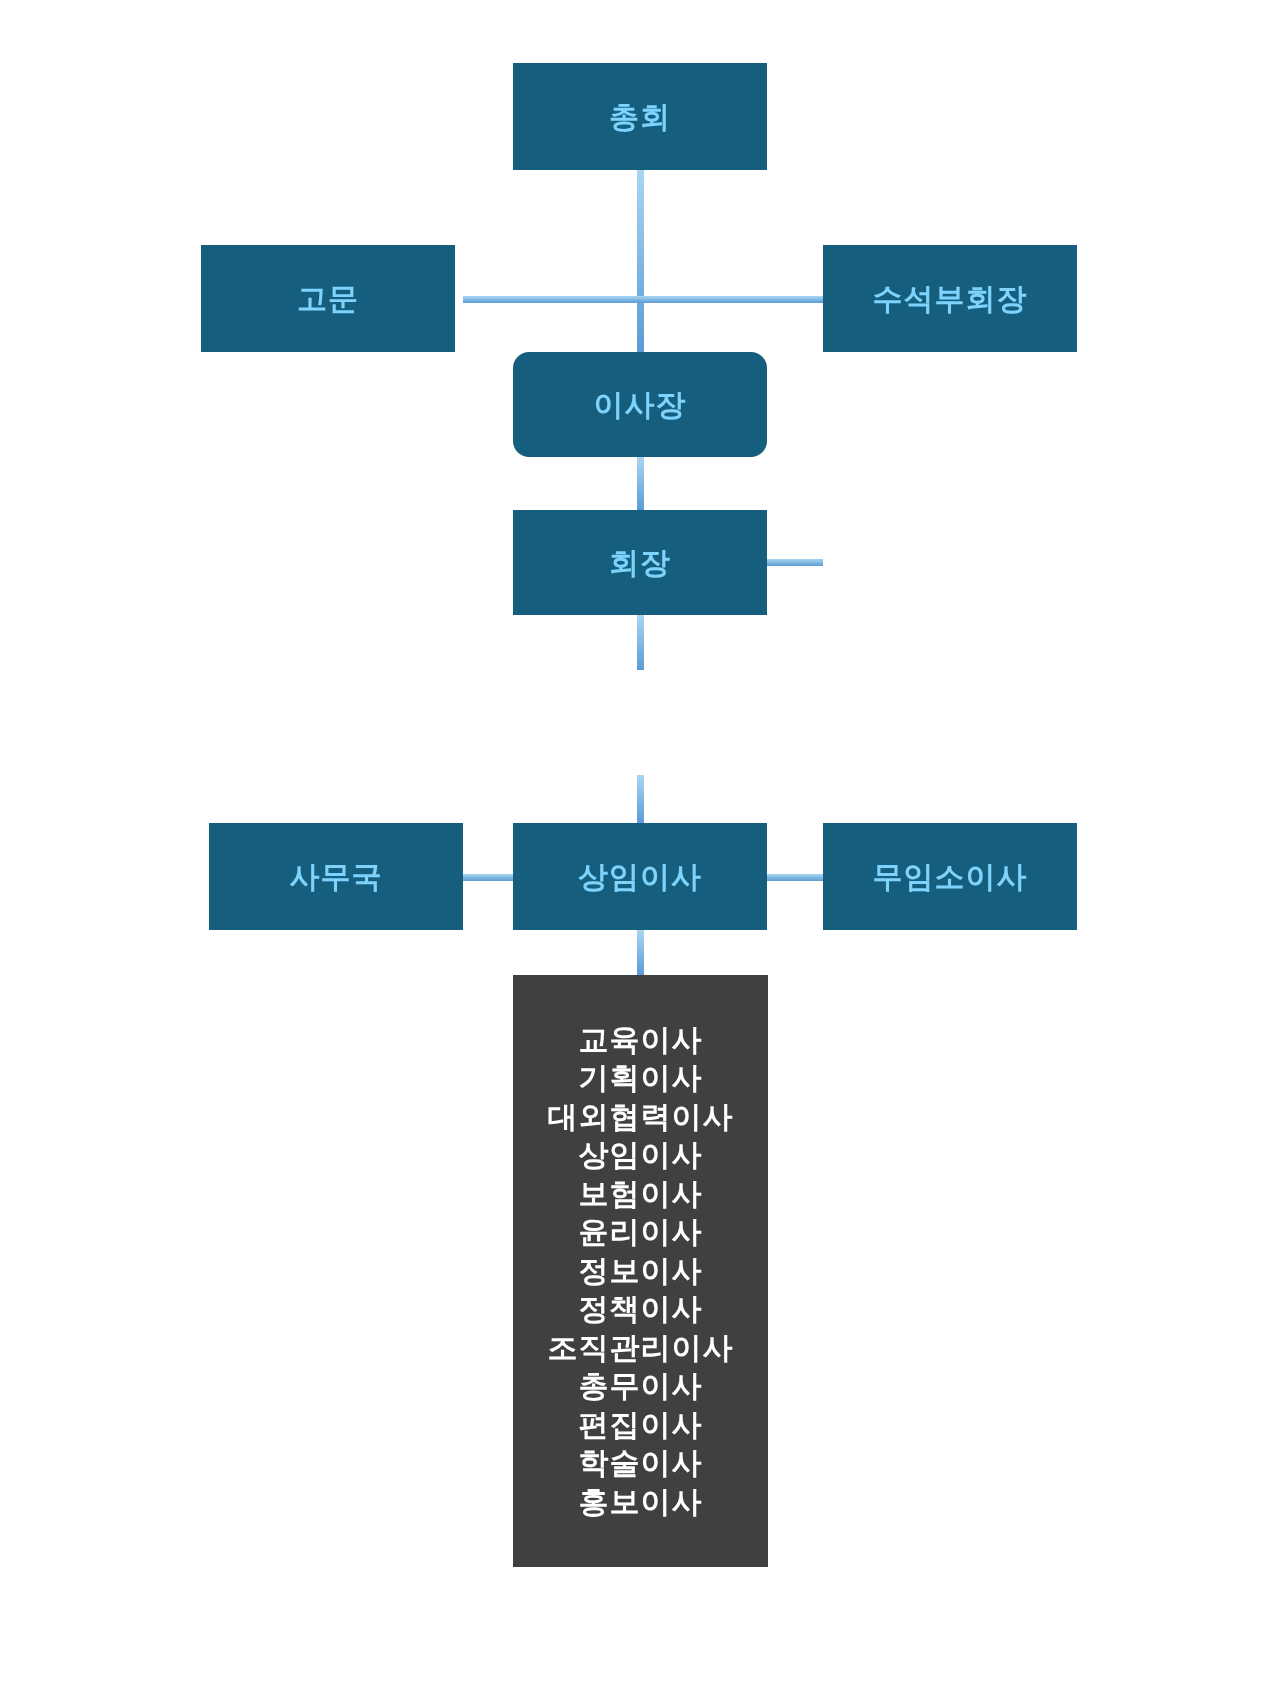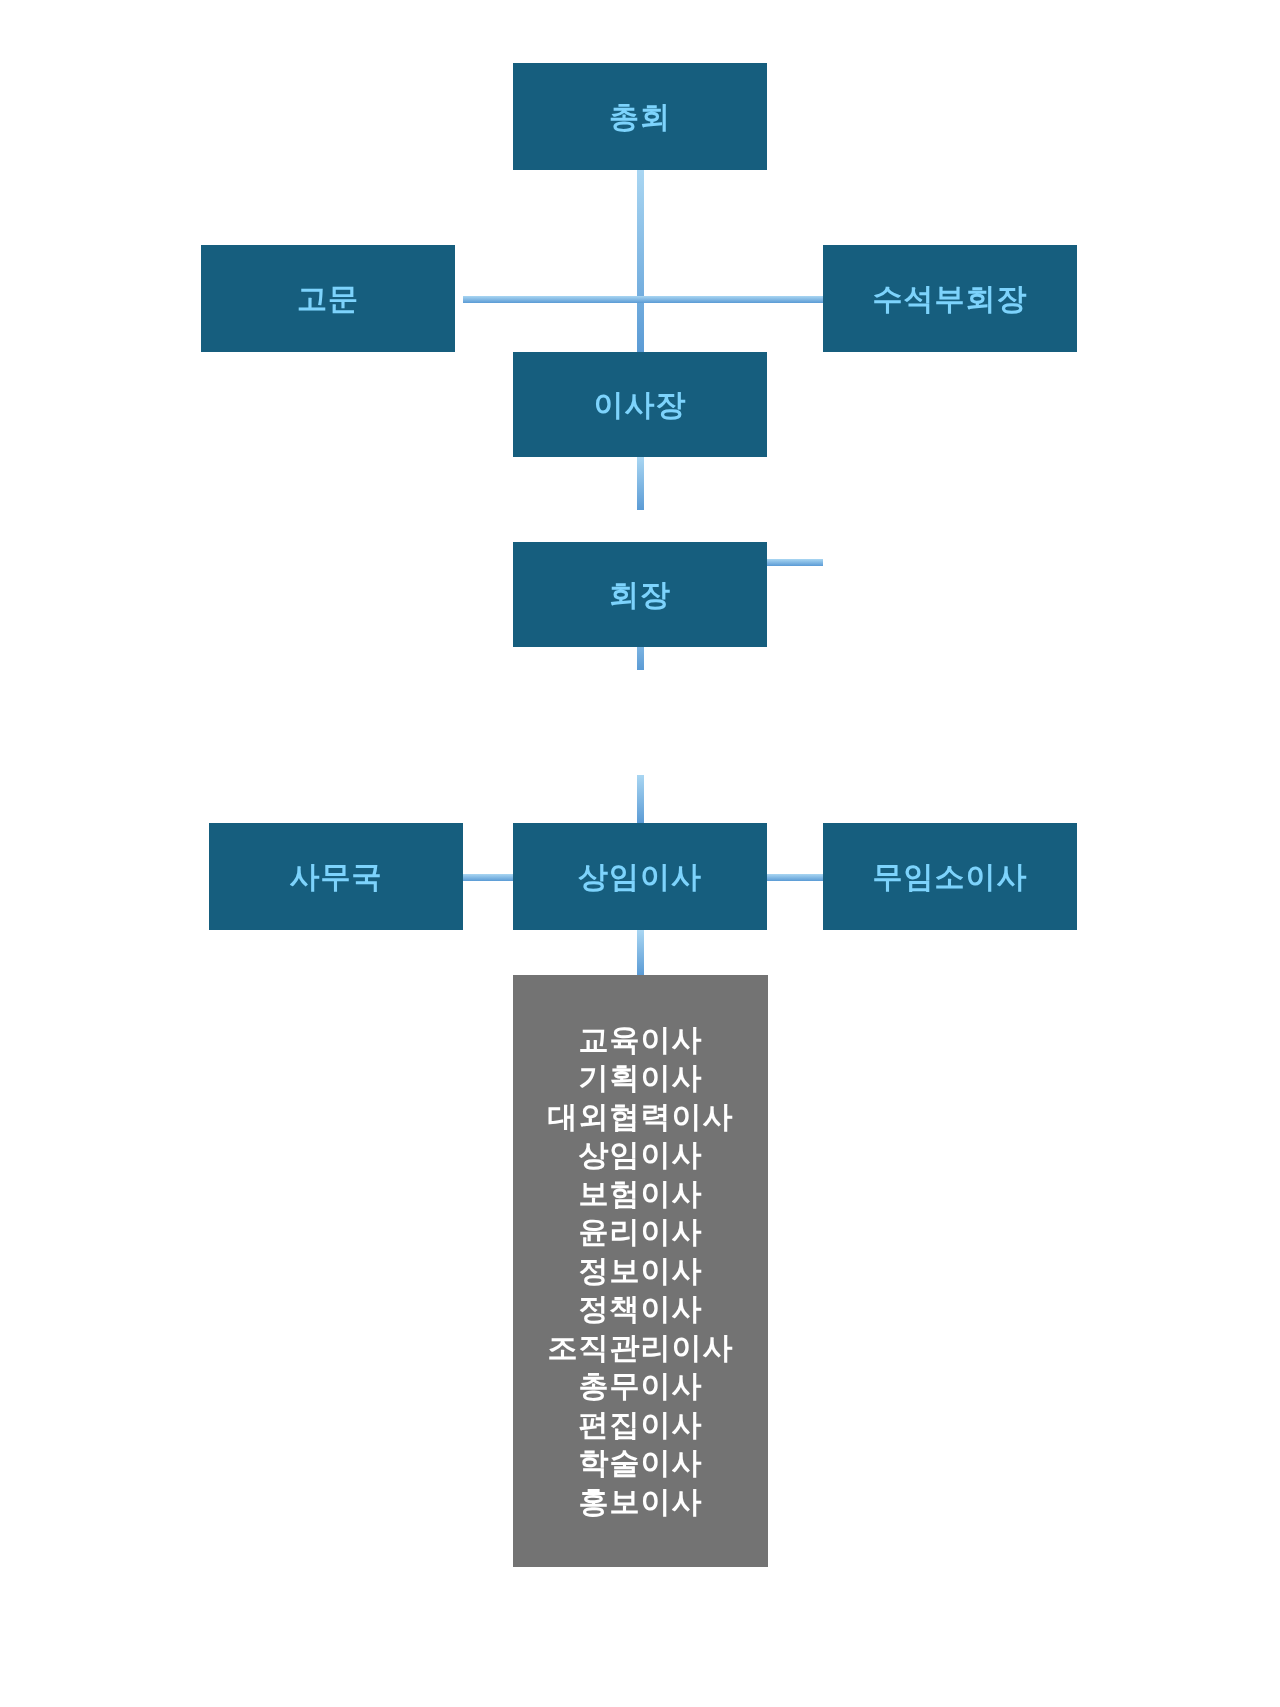--- a/index.html
+++ b/index.html
@@ -32,41 +32,41 @@
     line-height: 39px;
     white-space: pre-line;
     letter-spacing: 1px;
   }
   .connector {
     position: absolute;
     background: linear-gradient(180deg, #a9d6f2 0%, #5b9bd5 100%);
   }
   .directors-box {
     position: absolute;
-    background: #737373;
+    background: #404040;
     color: #ffffff;
     display: flex;
     flex-direction: column;
     align-items: center;
     justify-content: center;
     text-align: center;
     font-size: 30px;
     font-weight: bold;
     letter-spacing: 1px;
   }
   .directors-box .director-line {
     line-height: 38.5px;
   }
 
   
   #node-general-assembly  { left: 513px; top: 63px;  width: 254px; height: 107px; }
   #node-advisor           { left: 201px; top: 245px; width: 254px; height: 107px; }
   #node-honorary-president{ left: 823px; top: 245px; width: 254px; height: 107px; }
-  #node-chairman-of-board { left: 513px; top: 352px; width: 254px; height: 105px; }
-  #node-president         { left: 513px; top: 510px; width: 254px; height: 105px; margin-top: 32px; }
+  #node-chairman-of-board { left: 513px; top: 352px; width: 254px; height: 105px; border-radius: 16px; }
+  #node-president         { left: 513px; top: 510px; width: 254px; height: 105px; }
   #node-auditor           { left: 823px; top: 510px; width: 255px; height: 105px; }
   #node-vice-presidents   { left: 513px; top: 670px; width: 255px; height: 105px; }
   #node-secretariat       { left: 209px; top: 823px; width: 254px; height: 107px; }
   #node-executive-directors { left: 513px; top: 823px; width: 254px; height: 107px; }
   #node-directors-at-large  { left: 823px; top: 823px; width: 254px; height: 107px; }
   #node-directors         { left: 513px; top: 975px; width: 255px; height: 592px; }
 
   
   #conn-assembly-chairman   { left: 637px; top: 170px; width: 7px;   height: 182px; }
   #conn-advisor-honorary    { left: 463px; top: 296px; width: 360px; height: 7px; }

